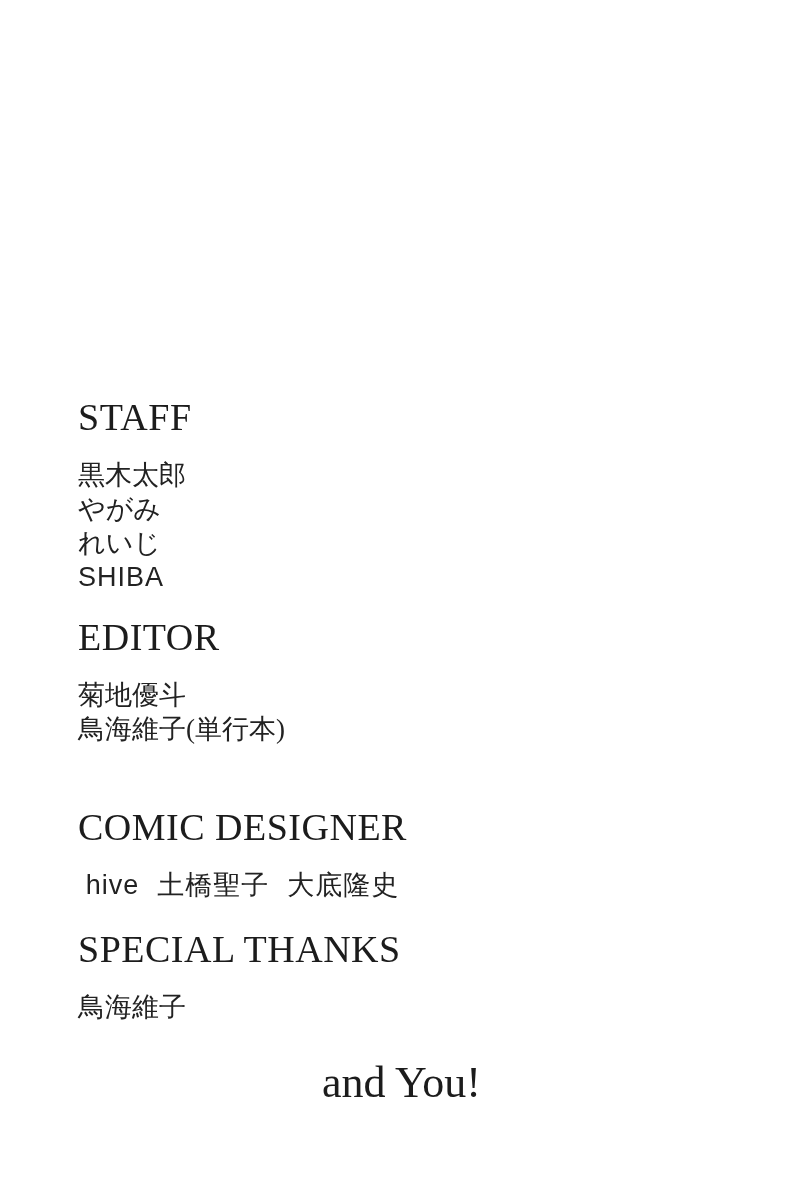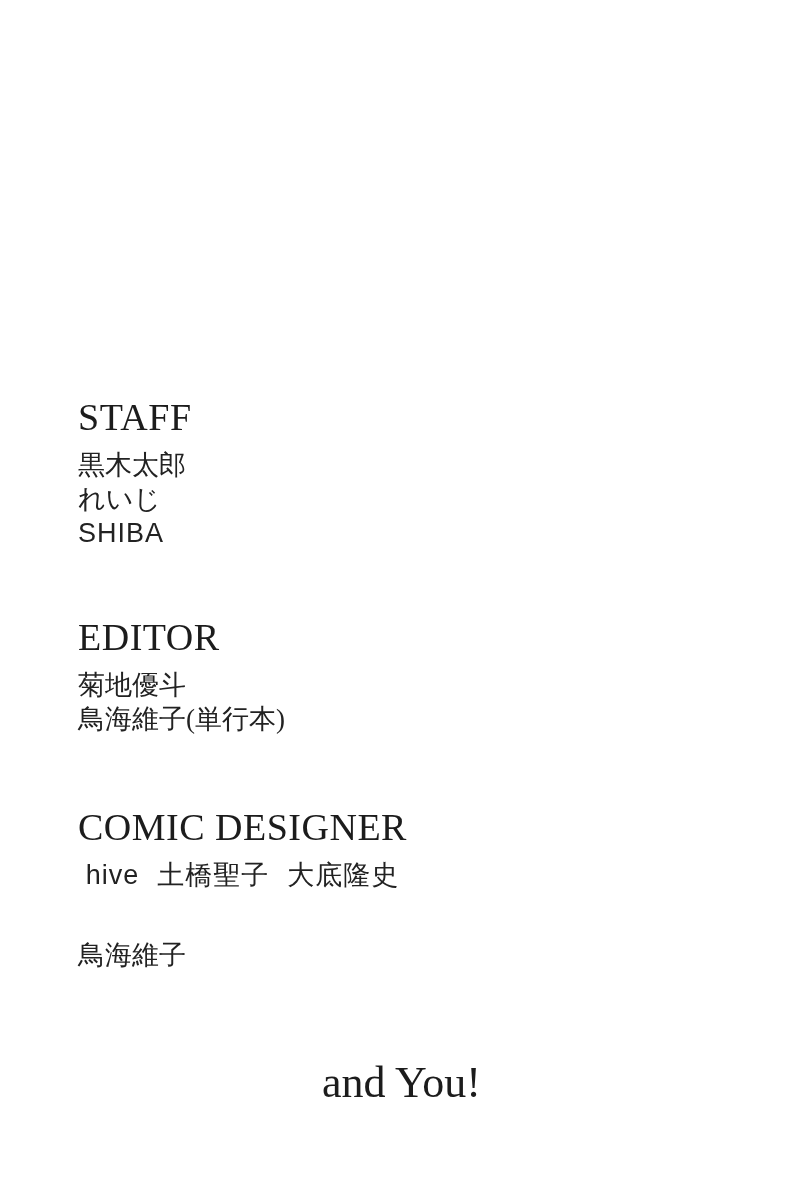--- a/index.html
+++ b/index.html
@@ -27,21 +27,21 @@
 
   .section-heading {
     font-size: 38px;
     line-height: 42px;
     letter-spacing: 0.5px;
     font-family: "Liberation Serif", "DejaVu Serif", serif;
     color: #1c1c1c;
     white-space: nowrap;
   }
   .name-list {
-    margin-top: 10px;
+    margin-top: 20px;
   }
   .name-line {
     font-size: 27px;
     line-height: 34px;
     font-family: "Liberation Serif", "DejaVu Serif", serif;
     color: #222222;
     white-space: nowrap;
   }
   .name-line.sans {
     font-family: "Liberation Sans", "DejaVu Sans", sans-serif;
@@ -64,20 +64,21 @@
 </style>
 </head>
 <body>
 
 <div class="page">
 
   <div class="credits-section section-staff">
     <div class="section-heading">STAFF</div>
     <div class="name-list">
       <div class="name-line">黒木太郎</div>
+      <div class="name-line">やがみ</div>
       <div class="name-line">れいじ</div>
       <div class="name-line sans">SHIBA</div>
     </div>
   </div>
 
   <div class="credits-section section-editor">
     <div class="section-heading">EDITOR</div>
     <div class="name-list">
       <div class="name-line">菊地優斗</div>
       <div class="name-line">鳥海維子(単行本)</div>
@@ -85,20 +86,21 @@
   </div>
 
   <div class="credits-section section-designer">
     <div class="section-heading">COMIC DESIGNER</div>
     <div class="name-list">
       <div class="name-line sans group">hive 土橋聖子 大底隆史</div>
     </div>
   </div>
 
   <div class="credits-section section-thanks">
+    <div class="section-heading">SPECIAL THANKS</div>
     <div class="name-list">
       <div class="name-line">鳥海維子</div>
     </div>
   </div>
 
   <div class="footer-line">and You!</div>
 
 </div>
 
 </body></html>

